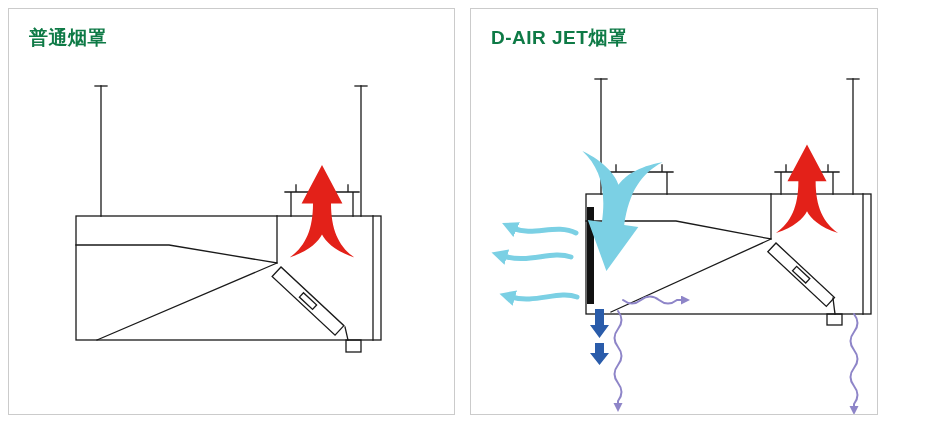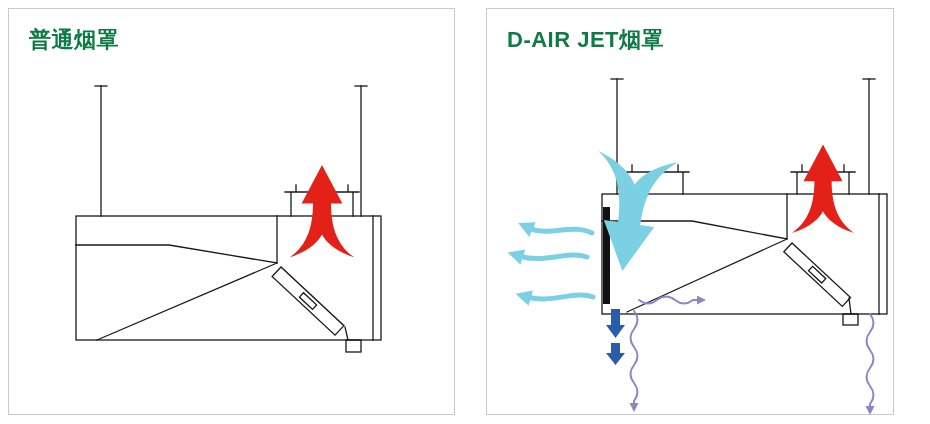--- a/index.html
+++ b/index.html
@@ -15,24 +15,24 @@
   html,body{margin:0;padding:0;background:#ffffff;}
   .canvas{
     position:relative;width:930px;height:424px;background:#ffffff;
     font-family:"Liberation Sans",sans-serif;overflow:hidden;
   }
   .panel{
     position:absolute;top:8px;height:407px;background:#ffffff;
     border:1px solid var(--panel-border);box-sizing:border-box;
   }
   .panel-left{left:8px;width:447px;}
-  .panel-right{left:486px;width:408px;}
+  .panel-right{left:470px;width:408px;}
   .panel-title{
     position:absolute;top:16px;left:20px;margin:0;z-index:2;
-    font-size:22px;font-weight:bold;color:var(--title-green);
+    font-size:19px;font-weight:bold;color:var(--title-green);
     letter-spacing:0.5px;white-space:nowrap;
   }
   .panel svg{position:absolute;left:0;top:0;}
   .ln{stroke:var(--outline);stroke-width:1.3;fill:none;stroke-linecap:square;}
   .fill-red{fill:var(--exhaust-red);stroke:none;}
   .fill-cyan{fill:var(--jet-cyan);stroke:none;}
   .fill-blue{fill:var(--supply-blue);stroke:none;}
   .bar-dark{fill:var(--nozzle-slot-dark);stroke:none;}
   .wavy-cyan{stroke:var(--jet-cyan);stroke-width:5;fill:none;stroke-linecap:round;}
   .wavy-purple{stroke:var(--induced-purple);stroke-width:2;fill:none;stroke-linecap:round;}

